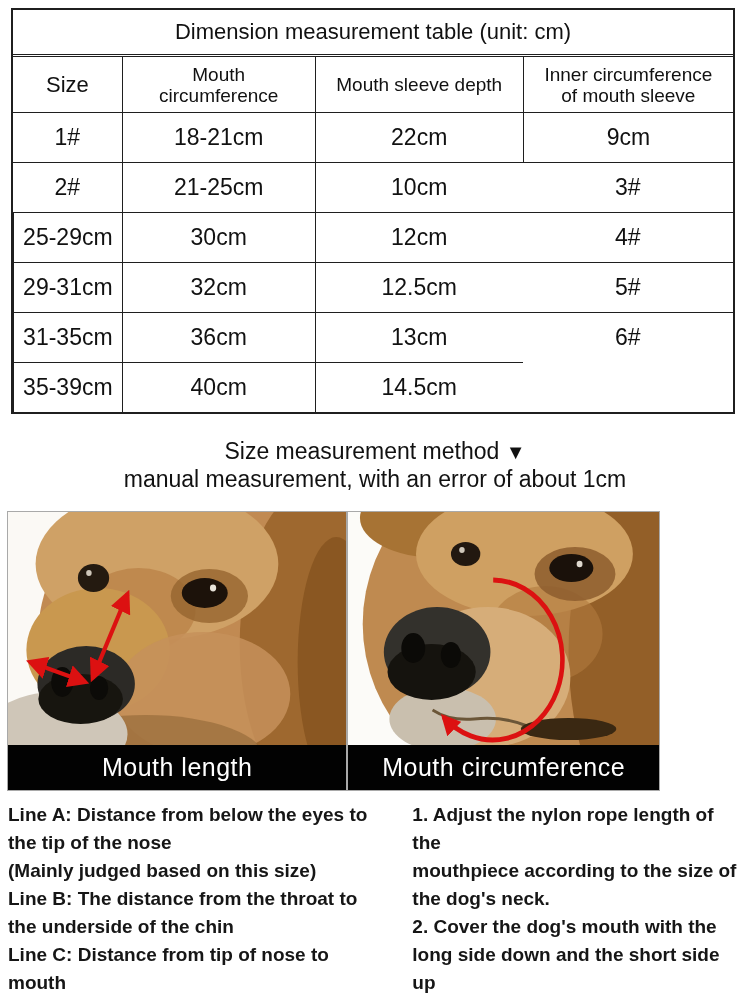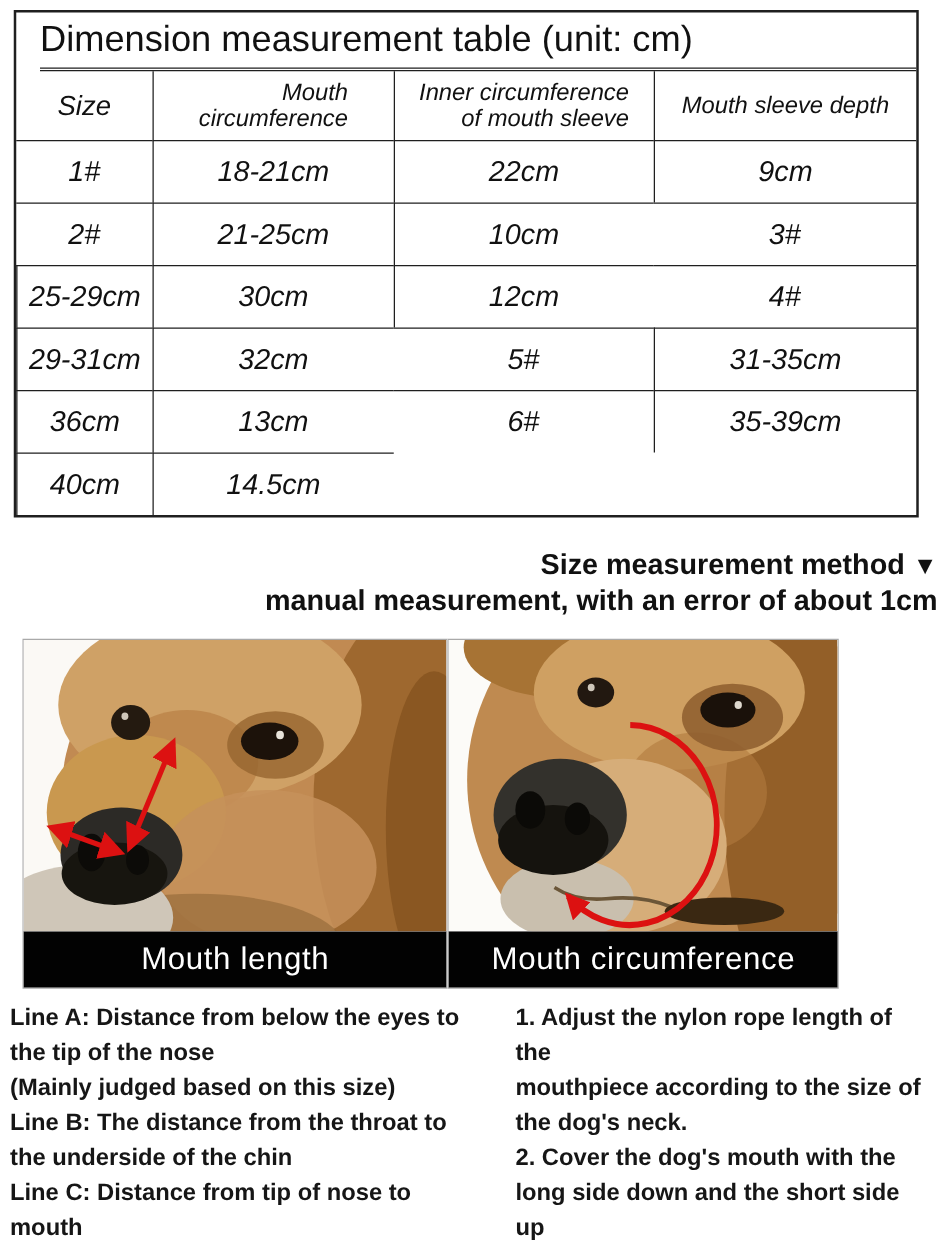--- a/index.html
+++ b/index.html
@@ -6,40 +6,39 @@
   .sheet{
     position:relative;width:750px;height:1000px;background:#fff;
     font-family:"Liberation Sans",sans-serif;color:#111;overflow:hidden;
   }
   
   .dim-table{
     position:absolute;left:11px;top:8px;width:724px;
     border:2px solid var(--table-border,#1f1f1f);background:#fff;box-sizing:border-box;
   }
   .t-title{
-    height:44px;line-height:44px;text-align:left;font-size:29px;
-    border-bottom:3px double var(--table-border,#1f1f1f);white-space:nowrap;margin-left:19px;
+    height:44px;line-height:44px;text-align:center;font-size:22px;
+    border-bottom:3px double var(--table-border,#1f1f1f);white-space:nowrap;
   }
   .t-grid{display:grid;grid-template-columns:15.1% 26.8% 28.9% 29.2%;}
   .cell{
-    display:flex;align-items:center;justify-content:center;text-align:right;
+    display:flex;align-items:center;justify-content:center;text-align:center;
     border-left:1px solid var(--table-border,#1f1f1f);
     border-top:1px solid var(--table-border,#1f1f1f);
     box-sizing:border-box;
-    font-style:italic;
   }
   .cell.c1{border-left:none;}
   .hcell{height:55px;border-top:none;font-size:19px;line-height:21px;white-space:pre-line;}
   .hcell.c1{font-size:22px;}
   .dcell{height:50px;font-size:23px;}
   
-  .method{position:absolute;top:438px;left:0;width:100%;text-align:right;font-size:23px;line-height:27px;font-weight:bold;}
+  .method{position:absolute;top:438px;left:0;width:100%;text-align:center;font-size:23px;line-height:27px;}
   .method .tri{font-size:20px;}
   
-  .figures{position:absolute;top:511px;left:18px;width:653px;display:flex;justify-content:space-between;}
+  .figures{position:absolute;top:511px;left:7px;width:653px;display:flex;justify-content:space-between;}
   .figure{border:1px solid #a9a9a9;box-sizing:border-box;background:#fff;}
   .fig-left{width:368px;}
   .fig-right{width:338px;}
   .photo{position:relative;height:233px;overflow:hidden;background:#fdfcfa;}
   .photo svg{display:block;width:100%;height:100%;}
   .banner{
     height:45px;background:var(--banner-bg,#000);color:var(--banner-text,#fff);
     display:flex;align-items:center;justify-content:center;font-size:25px;letter-spacing:.5px;
   }
   
@@ -53,41 +52,42 @@
 
 <div class="sheet">
 
   <div class="dim-table">
     <div class="t-title">Dimension measurement table (unit: cm)</div>
     <div class="t-grid">
 
       <div class="cell hcell c1">Size</div>
       <div class="cell hcell">Mouth
 circumference</div>
+      <div class="cell hcell">Mouth sleeve depth</div>
       <div class="cell hcell">Inner circumference
 of mouth sleeve</div>
-      <div class="cell hcell">Mouth sleeve depth</div>
 
       <div class="cell dcell c1">1#</div>
       <div class="cell dcell">18-21cm</div>
       <div class="cell dcell">22cm</div>
       <div class="cell dcell">9cm</div>
 
       <div class="cell dcell c1">2#</div>
       <div class="cell dcell">21-25cm</div>
       <div class="cell dcell">10cm</div>
 
       <div class="cell dcell c1">3#</div>
       <div class="cell dcell">25-29cm</div>
       <div class="cell dcell">30cm</div>
       <div class="cell dcell">12cm</div>
 
       <div class="cell dcell c1">4#</div>
       <div class="cell dcell">29-31cm</div>
       <div class="cell dcell">32cm</div>
+      <div class="cell dcell">12.5cm</div>
 
       <div class="cell dcell c1">5#</div>
       <div class="cell dcell">31-35cm</div>
       <div class="cell dcell">36cm</div>
       <div class="cell dcell">13cm</div>
 
       <div class="cell dcell c1">6#</div>
       <div class="cell dcell">35-39cm</div>
       <div class="cell dcell">40cm</div>
       <div class="cell dcell">14.5cm</div>

